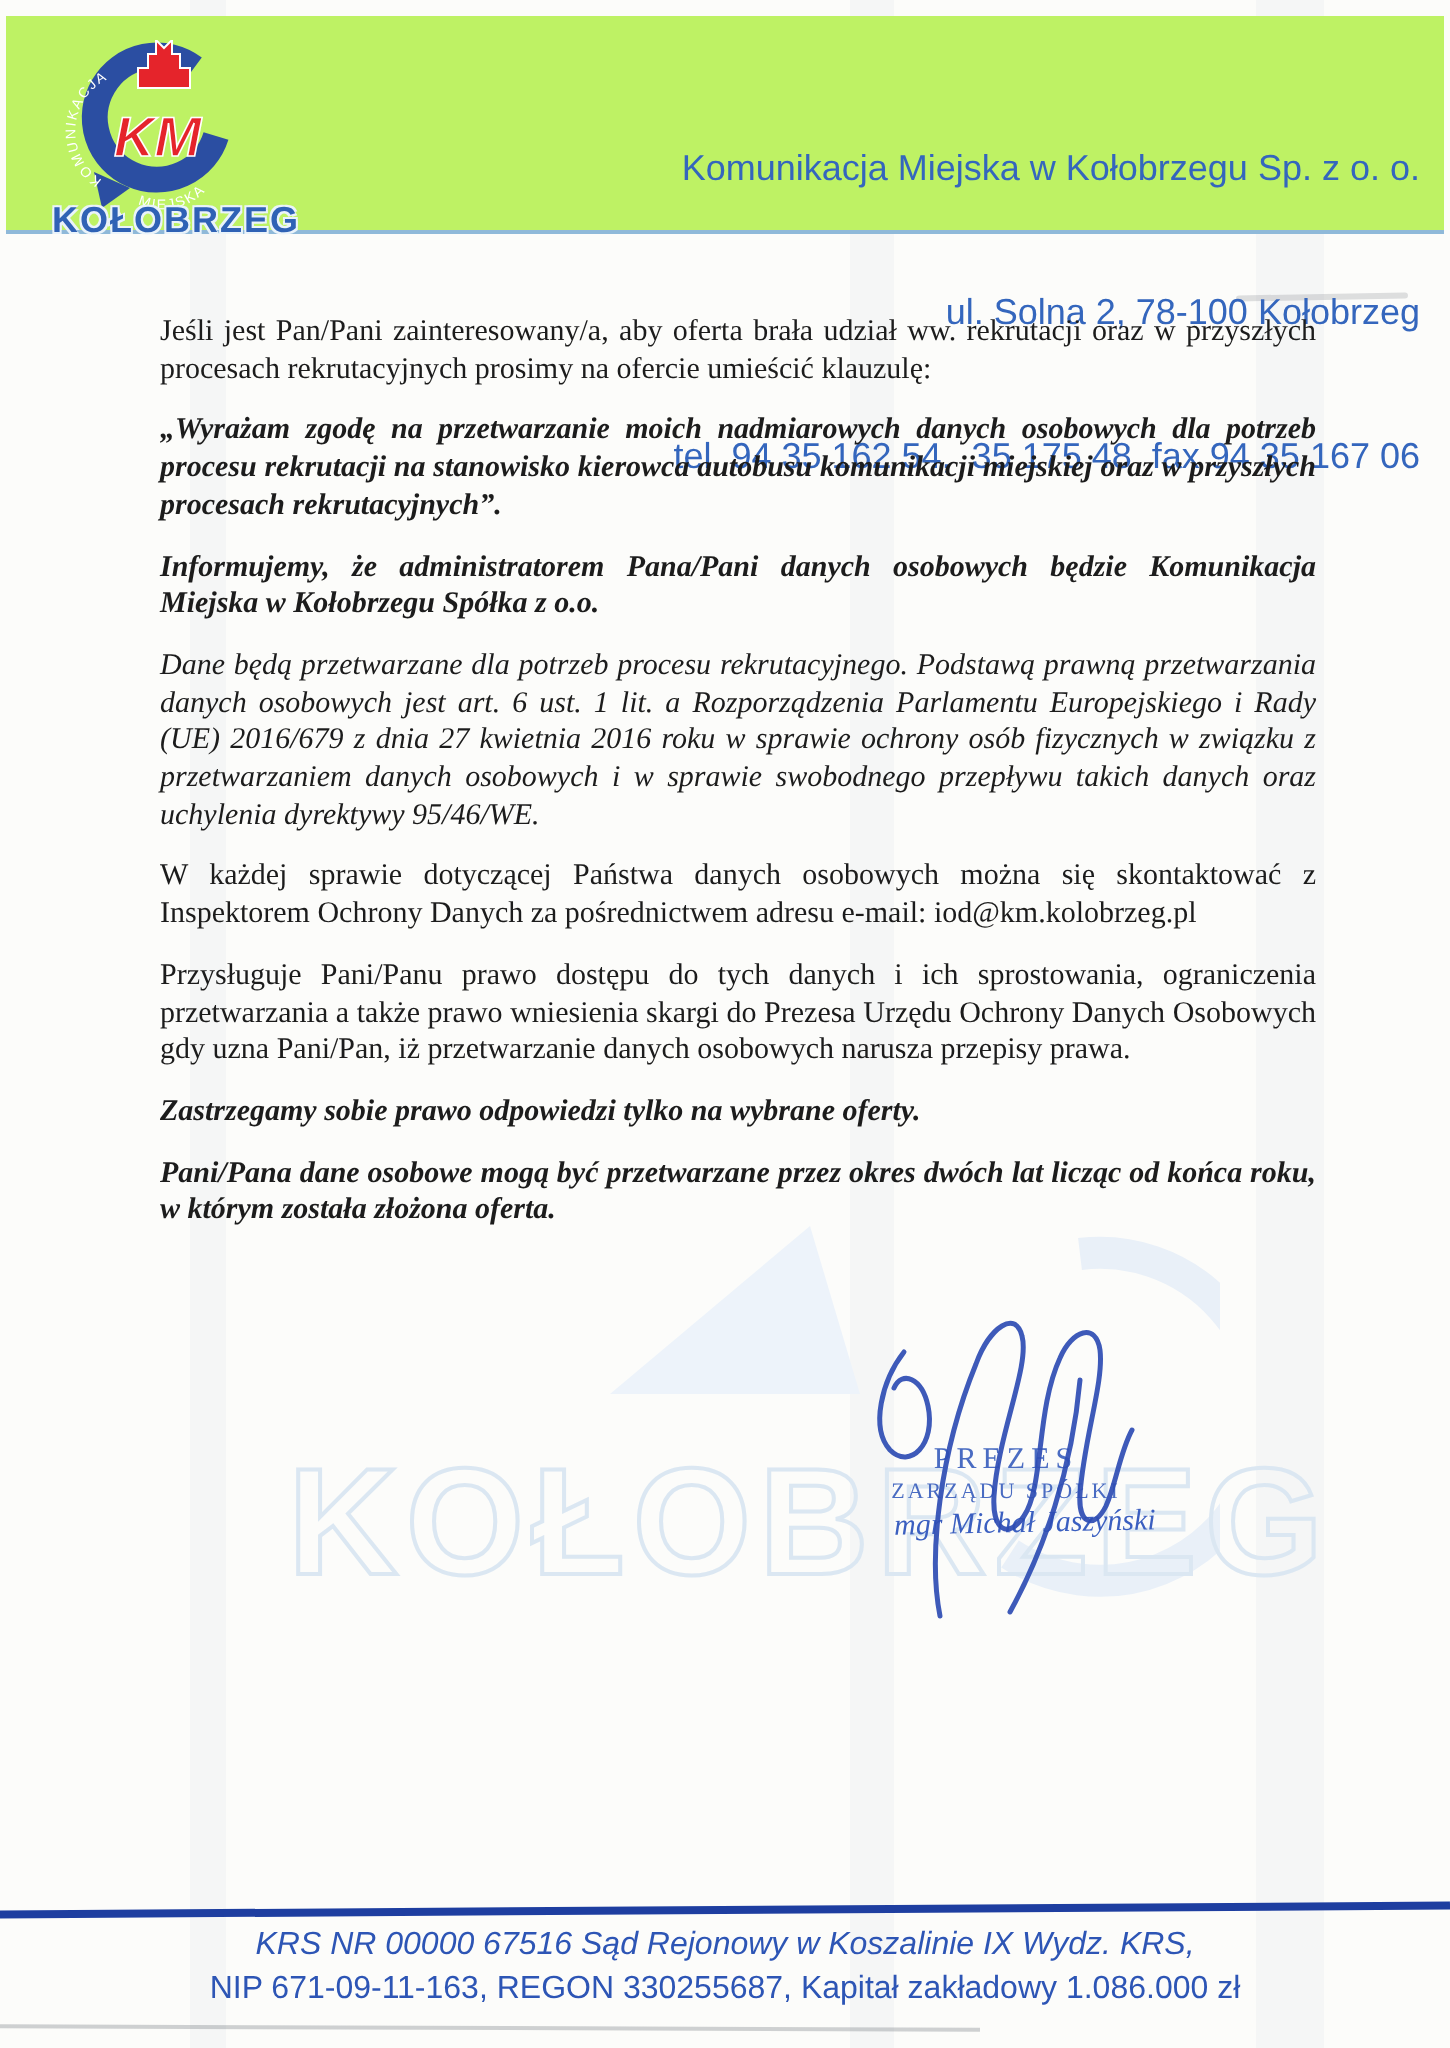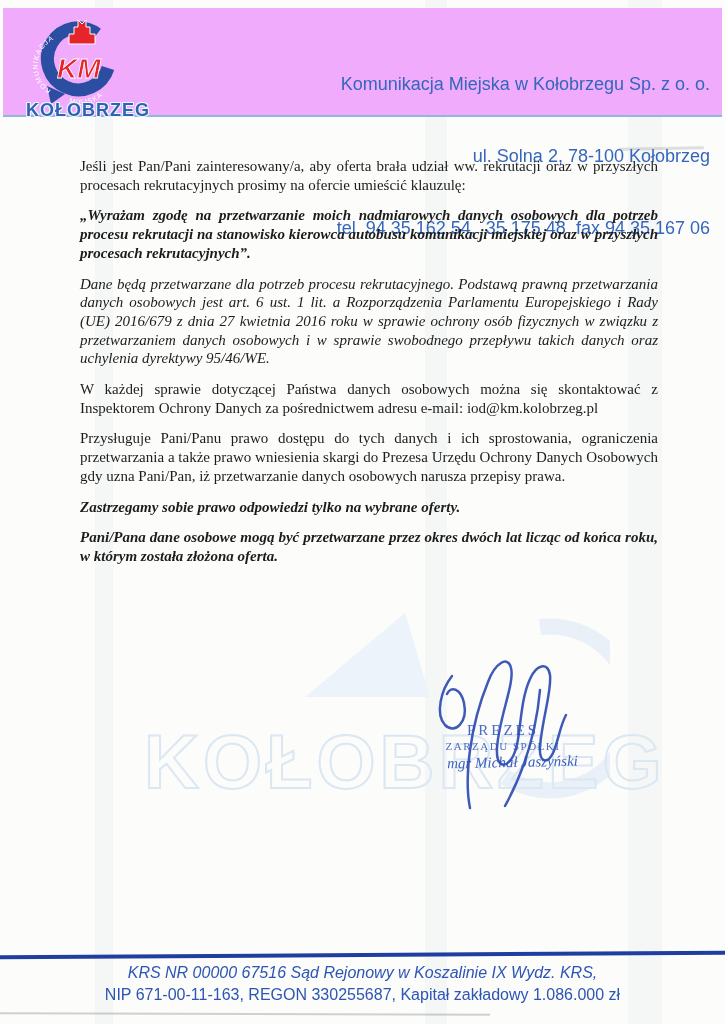--- a/index.html
+++ b/index.html
@@ -11,21 +11,21 @@
     font-family:"Liberation Serif", serif;
     margin:0 auto;
   }
   
   .scan-band{position:absolute;top:0;bottom:0;background:rgba(165,182,198,0.08);}
   .scan-smudge{position:absolute;background:rgba(140,145,150,0.28);border-radius:2px;}
 
   
   .header-band{
     position:absolute;left:3px;top:8px;width:719px;height:107px;
-    background:#f0abfc;border-bottom:2px solid #8fb9d9;
+    background:#bef264;border-bottom:2px solid #8fb9d9;
   }
   .header-contact{
     position:absolute;right:12px;top:16px;
     text-align:right;
     font-family:"Liberation Sans", sans-serif;
     font-size:18px;line-height:24px;
     color:#3466bd;
     white-space:pre;
   }
   .logo-wrap{position:absolute;left:22px;top:12px;width:130px;height:102px;}
@@ -138,20 +138,21 @@
     <div class="header-contact">
       <div>Komunikacja Miejska w Kołobrzegu Sp. z o. o.</div>
       <div>ul. Solna 2, 78-100 Kołobrzeg</div>
       <div>tel. 94 35 162 54,  35 175 48  fax 94 35 167 06</div>
     </div>
   </div>
 
   <div class="letter-body">
     <p>Jeśli jest Pan/Pani zainteresowany/a, aby oferta brała udział ww. rekrutacji oraz w przyszłych procesach rekrutacyjnych prosimy na ofercie umieścić klauzulę:</p>
     <p class="p-bold">„Wyrażam zgodę na przetwarzanie moich nadmiarowych danych osobowych dla potrzeb procesu rekrutacji na stanowisko kierowca autobusu komunikacji miejskiej oraz w przyszłych procesach rekrutacyjnych”.</p>
+    <p class="p-bold-italic">Informujemy, że administratorem Pana/Pani danych osobowych będzie Komunikacja Miejska w Kołobrzegu Spółka z o.o.</p>
     <p class="p-italic">Dane będą przetwarzane dla potrzeb procesu rekrutacyjnego. Podstawą prawną przetwarzania danych osobowych jest art. 6 ust. 1 lit. a Rozporządzenia Parlamentu Europejskiego i Rady (UE) 2016/679 z dnia 27 kwietnia 2016 roku w sprawie ochrony osób fizycznych w związku z przetwarzaniem danych osobowych i w sprawie swobodnego przepływu takich danych oraz uchylenia dyrektywy 95/46/WE.</p>
     <p>W każdej sprawie dotyczącej Państwa danych osobowych można się skontaktować z Inspektorem Ochrony Danych za pośrednictwem adresu e-mail: iod@km.kolobrzeg.pl</p>
     <p>Przysługuje Pani/Panu prawo dostępu do tych danych i ich sprostowania, ograniczenia przetwarzania a także prawo wniesienia skargi do Prezesa Urzędu Ochrony Danych Osobowych gdy uzna Pani/Pan, iż przetwarzanie danych osobowych narusza przepisy prawa.</p>
     <p class="p-bold">Zastrzegamy sobie prawo odpowiedzi tylko na wybrane oferty.</p>
     <p class="p-bold">Pani/Pana dane osobowe mogą być przetwarzane przez okres dwóch lat licząc od końca roku, w którym została złożona oferta.</p>
   </div>
 
   <div class="stamp">
     <div class="stamp-title">PREZES</div>
     <div class="stamp-sub">ZARZĄDU SPÓŁKI</div>
@@ -160,16 +161,16 @@
   <svg class="sig-svg" width="180" height="190" viewBox="0 0 180 190">
     <g fill="none" stroke="#2e4db4" stroke-width="2.5" stroke-linecap="round" opacity="0.92">
       <path d="M37,36 C26,50 20,74 30,85 C40,95 53,82 49,63 C46,49 36,45 32,54"></path>
       <path d="M55,168 C49,138 55,86 73,42 C80,23 93,15 96,28 C100,43 84,77 82,108 C81,125 89,130 97,118 C107,103 103,65 115,39 C121,25 133,21 135,35 C137,51 127,79 125,107 C124,122 132,125 138,113 C143,102 145,86 151,75"></path>
       <path d="M125,50 C121,95 107,135 90,166"></path>
     </g>
   </svg>
 
   <div class="footer-rule"></div>
   <div class="footer-line footer-l1">KRS NR 00000 67516 Sąd Rejonowy w Koszalinie IX Wydz. KRS,</div>
-  <div class="footer-line footer-l2">NIP 671-00-11-163, REGON 330255687, Kapitał zakładowy 1.086.000 zł</div>
+  <div class="footer-line footer-l2">NIP 671-09-11-163, REGON 330255687, Kapitał zakładowy 1.086.000 zł</div>
   <div class="footer-scanline"></div>
 
 </div>
 
 </body></html>

